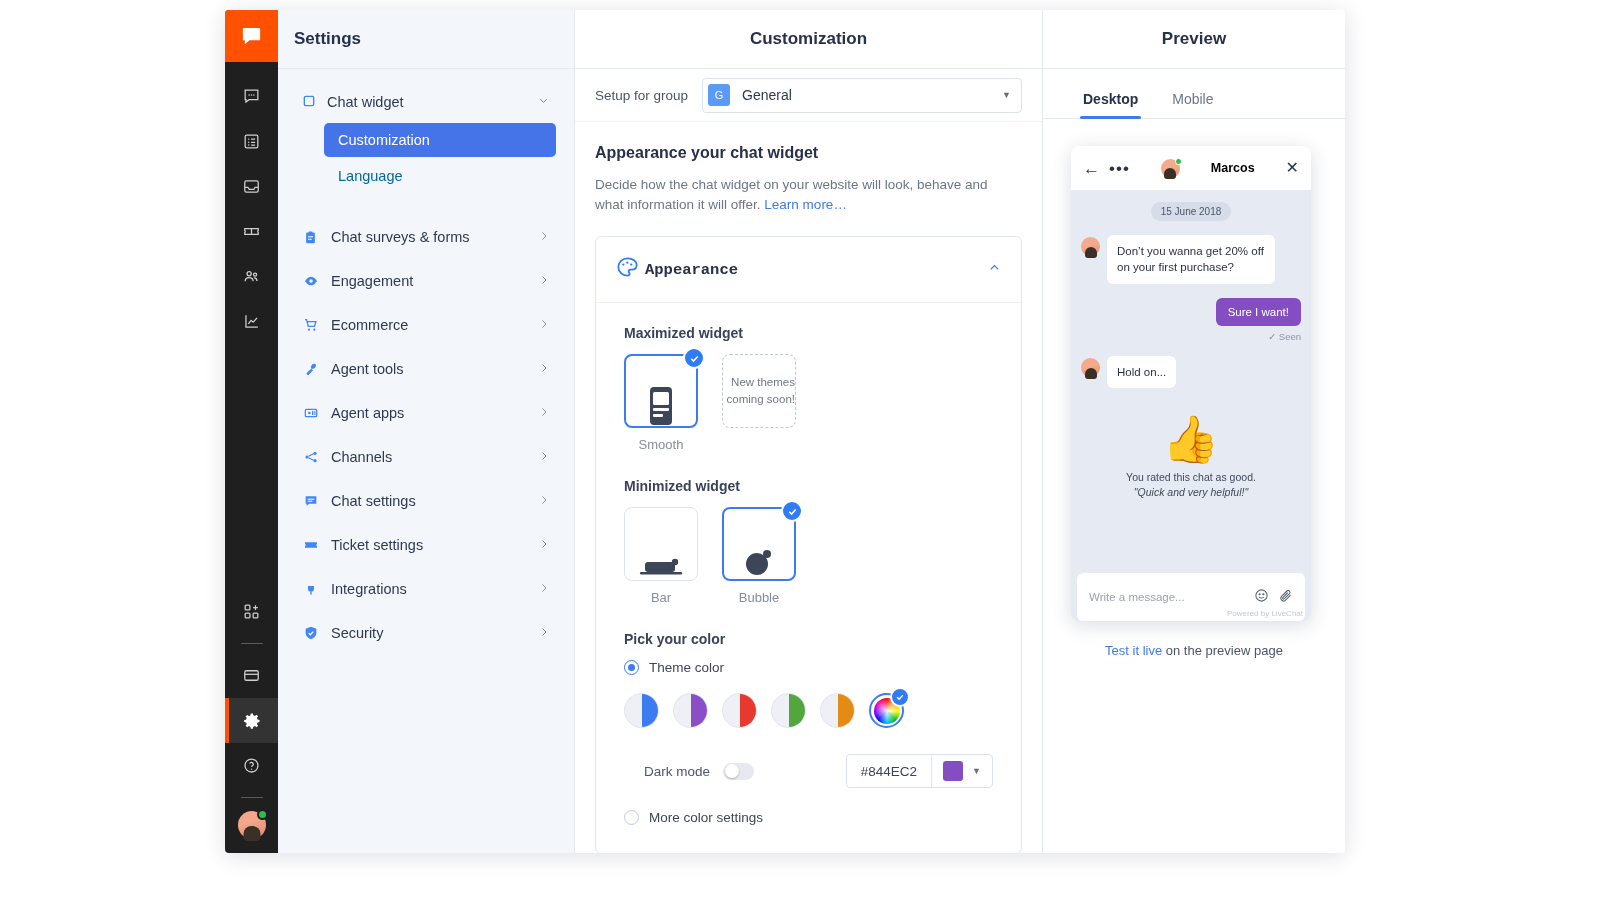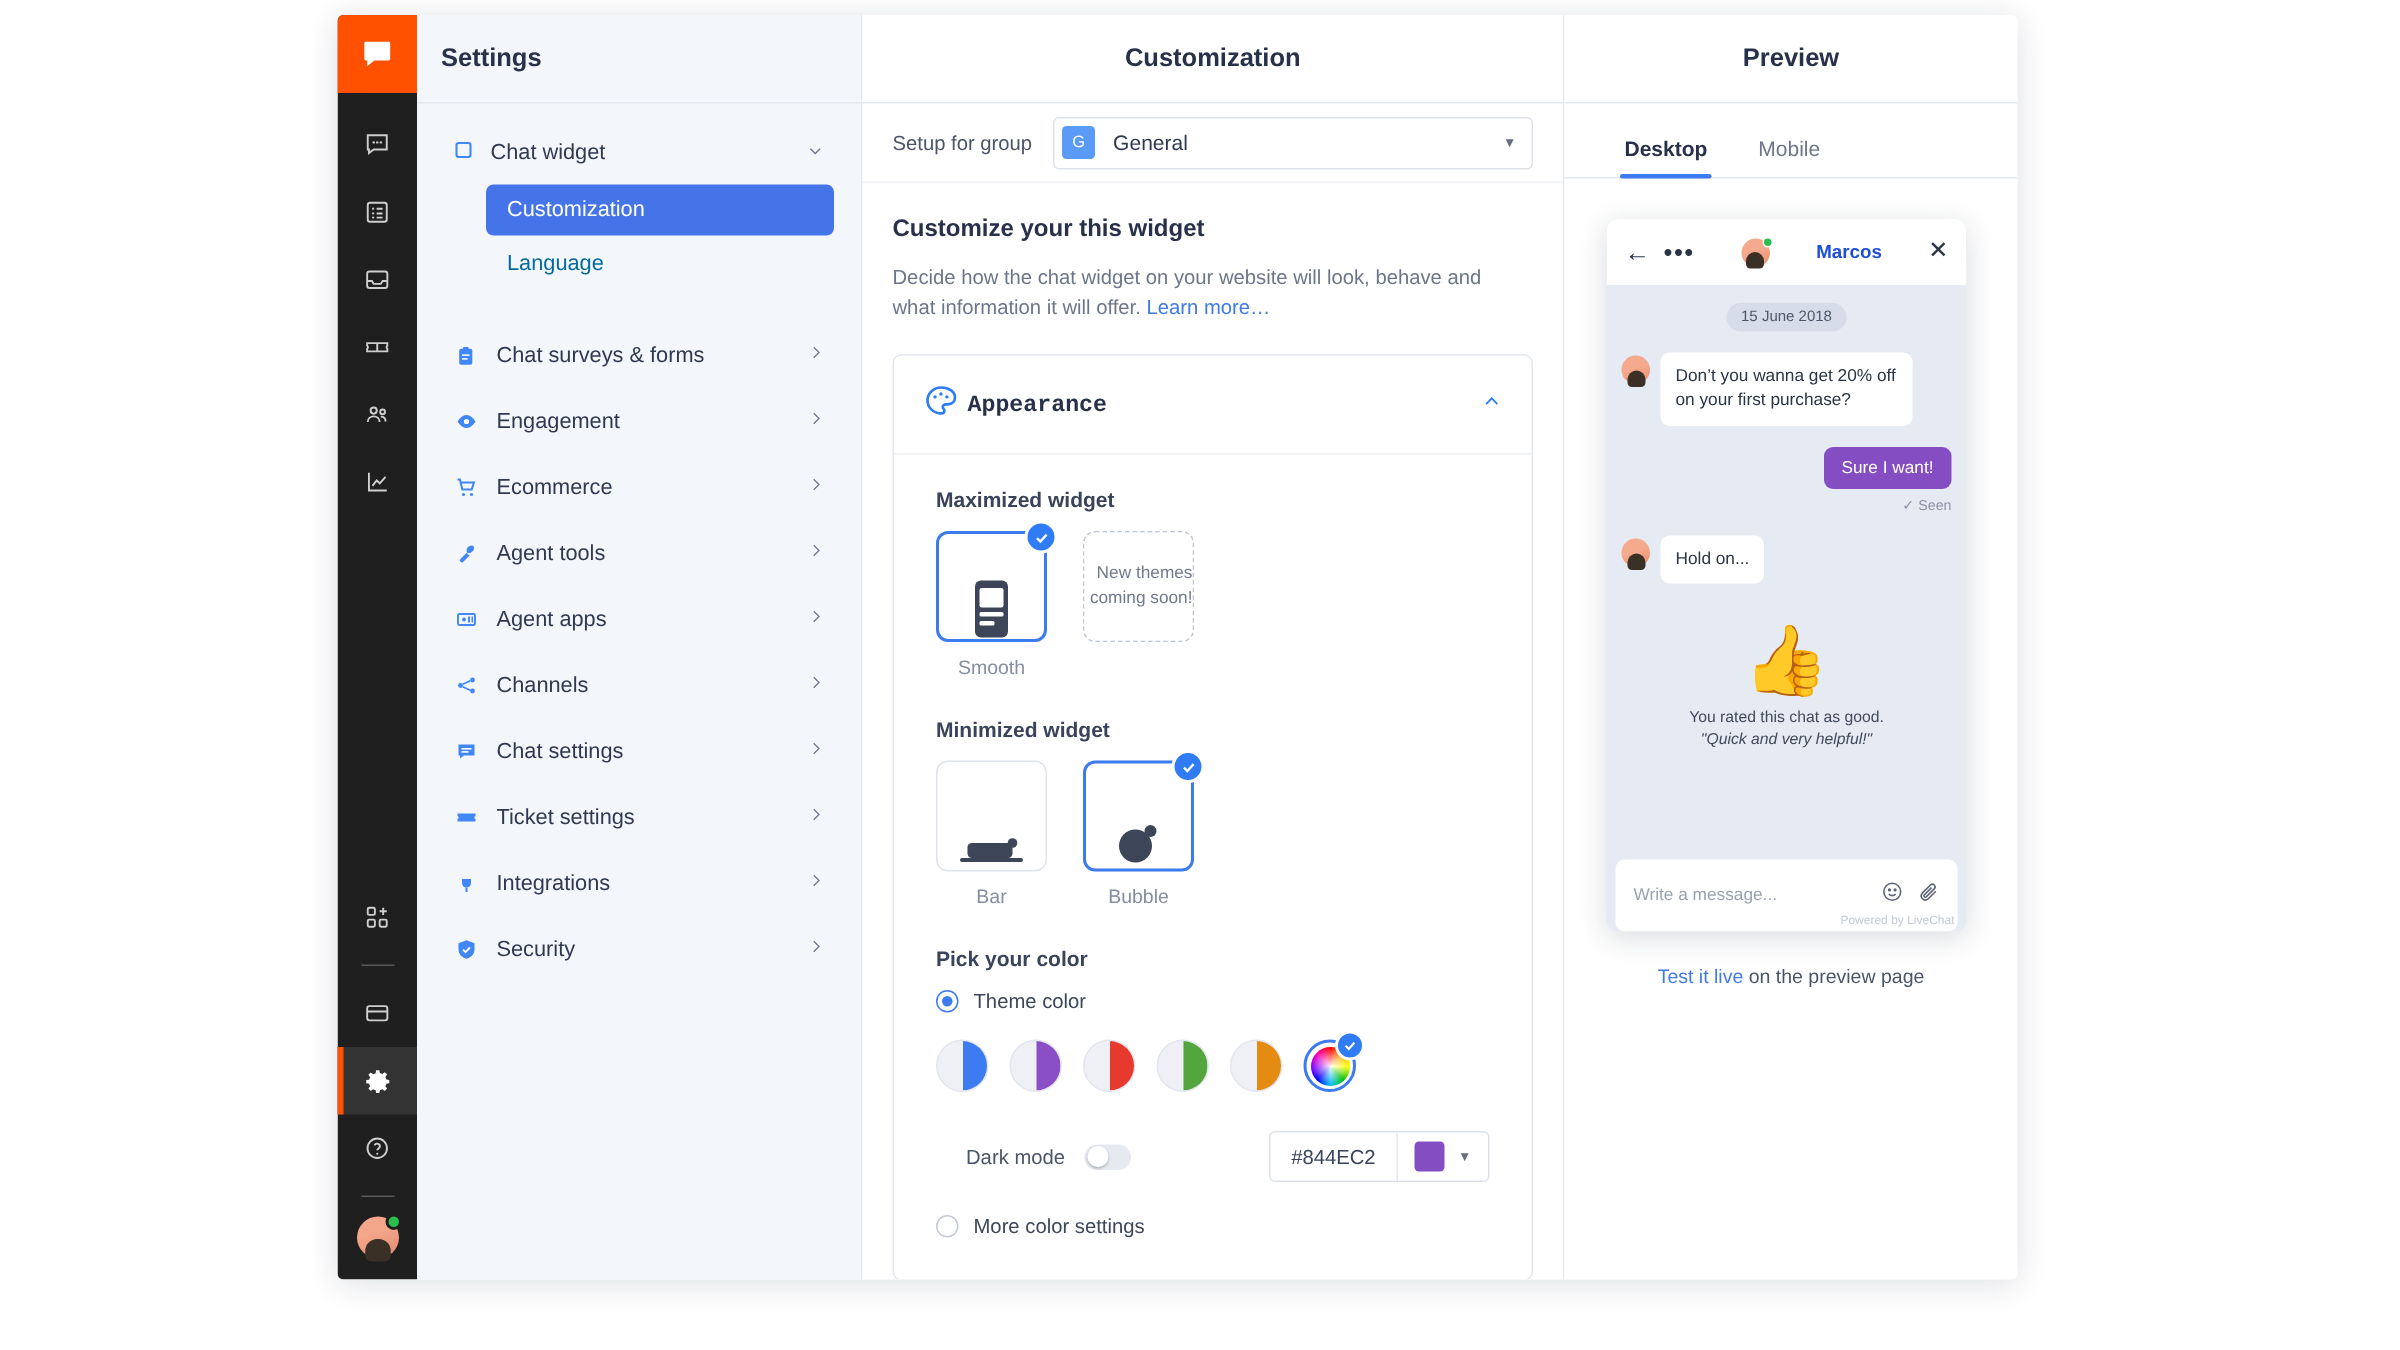--- a/index.html
+++ b/index.html
@@ -261,21 +261,21 @@
     position: relative;
   }
   .w-avatar .face {
     position: absolute; left: 50%; top: 52%; transform: translateX(-50%);
     width: 12px; height: 11px; border-radius: 6px 6px 3px 3px; background: #3a3026;
   }
   .w-avatar .dot {
     position: absolute; right: -2px; top: -1px; width: 7px; height: 7px;
     border-radius: 50%; background: #2bbd4e; border: 1.3px solid #fff;
   }
-  .w-head .nm { font-size: 12.5px; font-weight: bold; color: #1d4ed8; margin-left: 24px; }
+  .w-head .nm { font-size: 12.5px; font-weight: bold; color: #000000; margin-left: 24px; }
   .w-head .close { font-size: 16px; color: #2b3445; line-height: 1; }
 
   .w-chat { flex: 1; padding: 12px 10px 0 10px; display: flex; flex-direction: column; }
   .w-date {
     align-self: center; background: #d6dce8; color: #4d5769;
     font-size: 10px; padding: 4px 10px; border-radius: 10px;
   }
   .msg-in { display: flex; gap: 7px; margin-top: 14px; align-items: flex-start; }
   .msg-in .w-avatar { flex: 0 0 19px; margin-top: 2px; }
   .bubble-in {
@@ -577,21 +577,21 @@
     <div class="group-bar">
       <span class="lbl">Setup for group</span>
       <div class="group-select">
         <span class="group-badge">G</span>
         <span class="val">General</span>
         <span class="caret">▼</span>
       </div>
     </div>
 
     <div class="main-scroll">
-      <div class="sec-title">Customize your this widget</div>
+      <div class="sec-title">Appearance your chat widget</div>
       <div class="sec-desc">
         <span>Decide how the chat widget on your website will look, behave and what information it will offer.</span>
         <a href="#">Learn more…</a>
       </div>
 
       <div class="card">
         <div class="card-head">
           <span>
             <svg width="25" height="25" viewBox="0 0 24 24" fill="none" stroke="#2f7cf6" stroke-width="1.7">
               <path d="M12 3.2c-4.9 0-8.8 3.7-8.8 8.3 0 4.6 3.9 8.3 8.8 8.3 1.3 0 2-.8 2-1.7 0-.5-.2-.9-.5-1.2-.3-.3-.5-.7-.5-1.2 0-.9.8-1.7 1.8-1.7h1.3c3 0 4.7-1.9 4.7-4.5 0-3.6-3.7-6.3-8.8-6.3z"></path>

